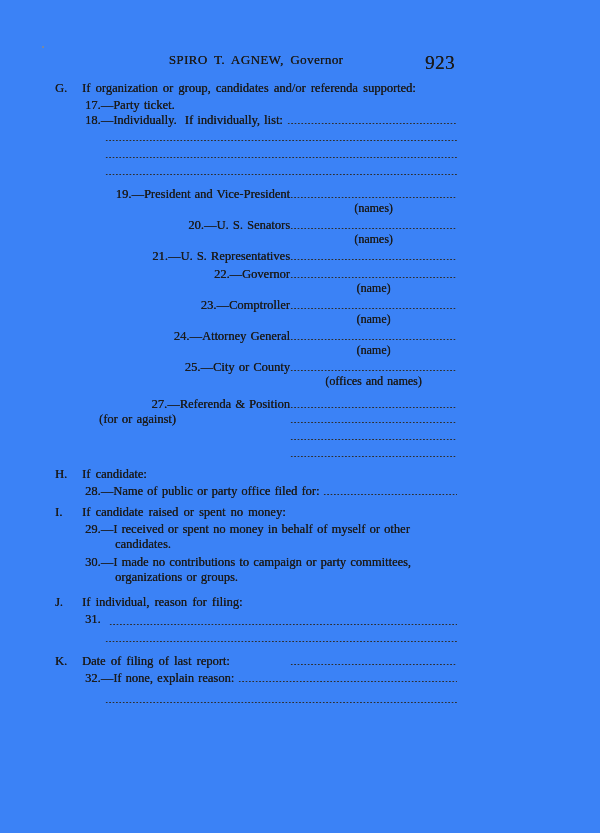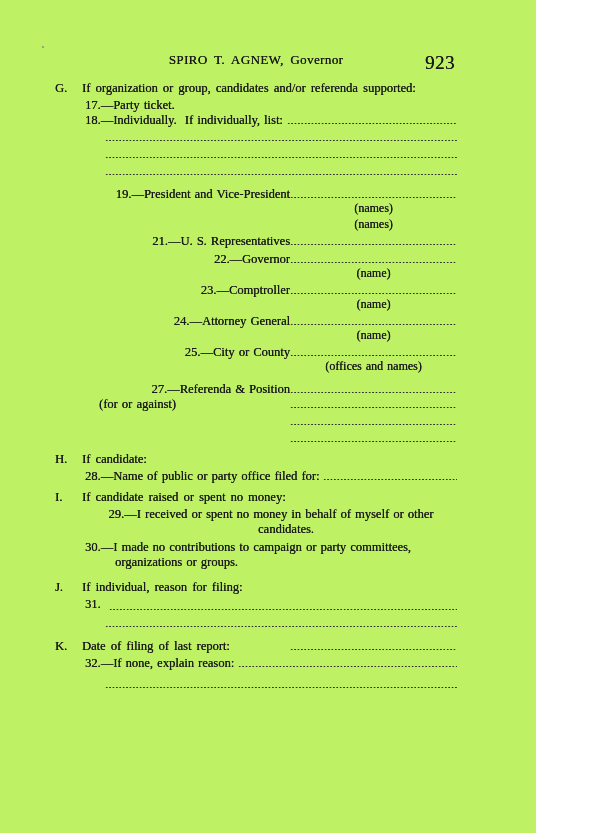--- a/index.html
+++ b/index.html
@@ -1,20 +1,20 @@
 <!DOCTYPE html>
 <html><head>
 <meta charset="utf-8">
 <style>
   html,body { margin:0; padding:0; }
   .page {
     position: relative;
-    width: 536px;
+    width: 600px;
     height: 833px;
-    background: #bef264;
+    background: #3b82f6;
     overflow: hidden;
     font-family: "Liberation Serif", "DejaVu Serif", serif;
     font-size: 12.5px;
     color: #1b1b1b;
     text-shadow: 0.25px 0 0 currentColor;
     word-spacing: 1px;
   }
   .speck {
     position: absolute; left: 42px; top: 46px;
     width: 2px; height: 2px; background: #8a8a8a; border-radius: 50%;
@@ -48,21 +48,21 @@
   .dots.fill { flex: 1 1 auto; margin-left: 4px; }
   .dotrow { height: 17px; }
   .dotrow.indent { margin-left: 20px; }
   .dotrow.col { margin-left: 205px; }
 
   
   .leader-block { margin-bottom: 3px; }
   .cap { width: 167px; margin-left: 205px; text-align: center; line-height: 13px; font-size: 12px; }
 
   .hang { padding-left: 30px; text-indent: -30px; line-height: 15px; }
-  .mb3 { margin-bottom: 3px; text-align: center; }
+  .mb3 { margin-bottom: 3px; }
   .mb4 { margin-bottom: 4px; }
   .gap6 { height: 6px; }
   .gap8 { height: 8px; }
   .num { flex: 0 0 20px; }
   .sub { margin-left: 14px; text-align: center; }
 </style>
 </head>
 <body>
 
 <div class="page">
@@ -94,20 +94,24 @@
         <div class="gap8"></div>
 
         <div class="leader-block">
           <div class="row">
             <span class="grow">19.—President and Vice-President</span>
             <span class="dots col"></span>
           </div>
           <div class="cap">(names)</div>
         </div>
         <div class="leader-block">
+          <div class="row">
+            <span class="grow">20.—U. S. Senators</span>
+            <span class="dots col"></span>
+          </div>
           <div class="cap">(names)</div>
         </div>
         <div class="leader-block">
           <div class="row">
             <span class="grow">21.—U. S. Representatives</span>
             <span class="dots col"></span>
           </div>
         </div>
         <div class="leader-block">
           <div class="row">

